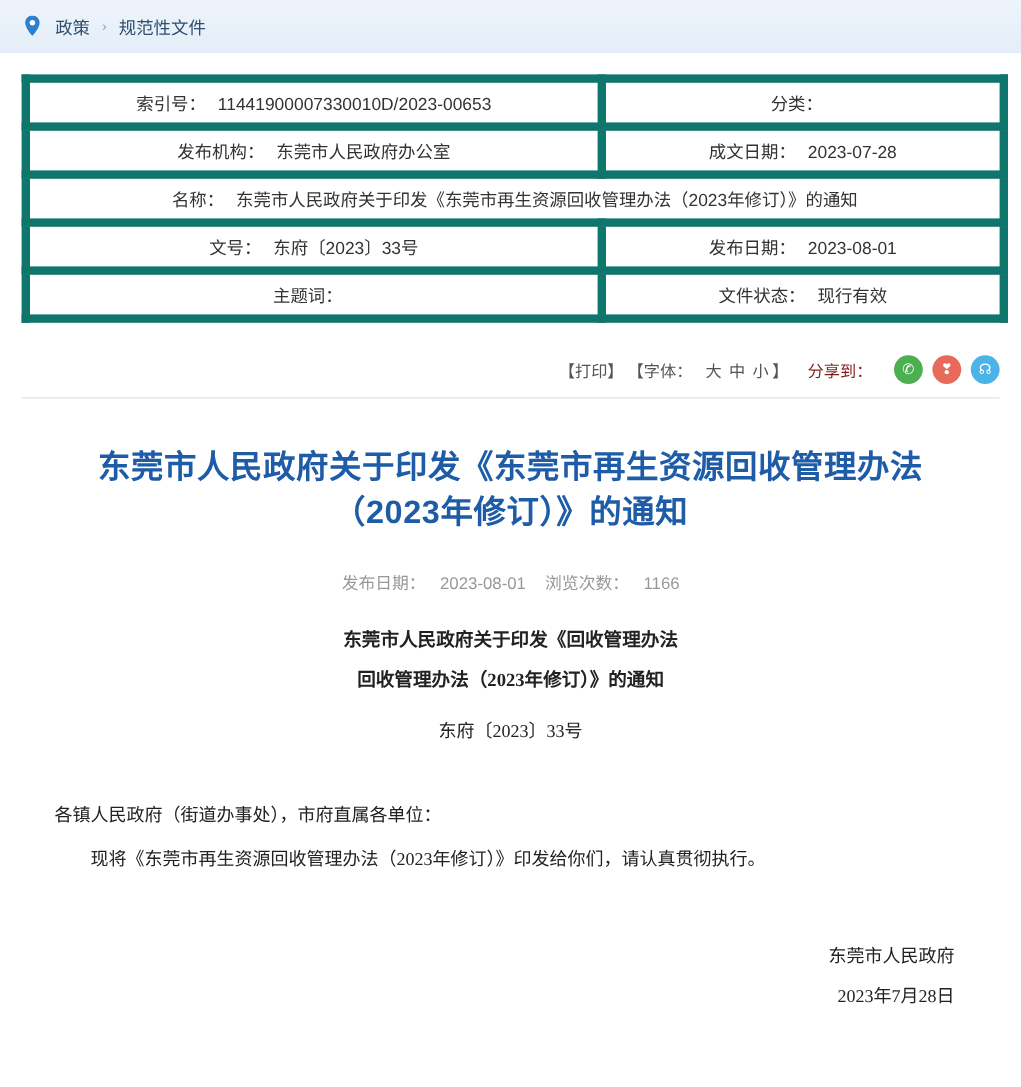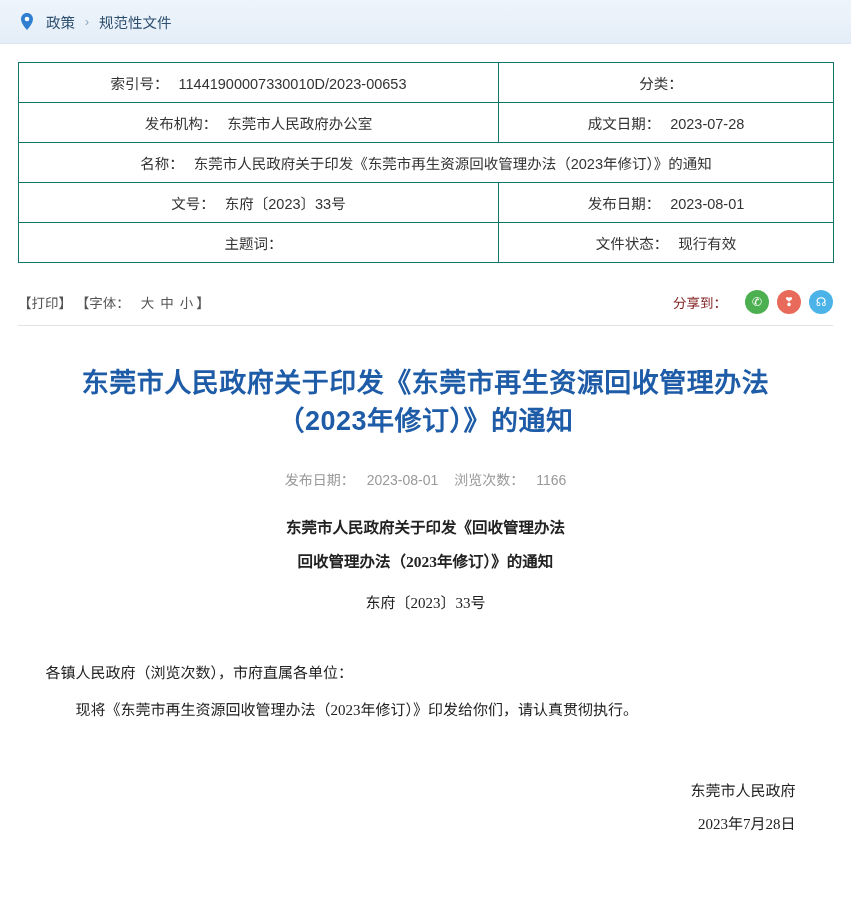--- a/index.html
+++ b/index.html
@@ -53,21 +53,21 @@
   .table-wrap {
     padding: 18px 18px 0 18px;
   }
   table.info {
     width: 815px;
     border-collapse: collapse;
     table-layout: fixed;
     margin: 0 auto;
   }
   table.info td {
-    border: 1px solid #0f766e;
+    border: 7px solid #0f766e;
     height: 40px;
     font-size: 14.5px;
     color: #333;
     padding: 4px 10px;
     box-sizing: border-box;
   }
   .lbl {
     color: #333;
     white-space: nowrap;
   }
@@ -84,23 +84,24 @@
   .kv .v { color: #333; }
   .row-name .kv .k { margin-right: 10px; }
 
   
   .tools {
     width: 815px;
     margin: 16px auto 0 auto;
     height: 46px;
     display: flex;
     align-items: center;
-    justify-content: space-between;
+    justify-content: flex-end;
     font-size: 13.5px;
     color: #555;
+    font-family: Liberation Serif, serif;
   }
   .tools-left span { margin-right: 8px; }
   .tool-link {
     color: #555;
     text-decoration: none;
   }
   .font-sizes a { margin: 0 3px; color: #555; text-decoration: none; }
   .tools-right {
     display: flex;
     align-items: center;
@@ -315,21 +316,21 @@
   </div>
 
   <div class="sub-title">
     <div>东莞市人民政府关于印发《回收管理办法</div>
     <div>回收管理办法（2023年修订）》的通知</div>
   </div>
 
   <div class="doc-no">东府〔2023〕33号</div>
 
   <div class="body-text">
-    <p>各镇人民政府（浏览次数），市府直属各单位：</p>
+    <p>各镇人民政府（街道办事处），市府直属各单位：</p>
     <p class="indent">现将《东莞市再生资源回收管理办法（2023年修订）》印发给你们，请认真贯彻执行。</p>
   </div>
 
   <div class="signoff">
     <div>东莞市人民政府</div>
     <div>2023年7月28日</div>
   </div>
 </div>
 
 </body></html>

